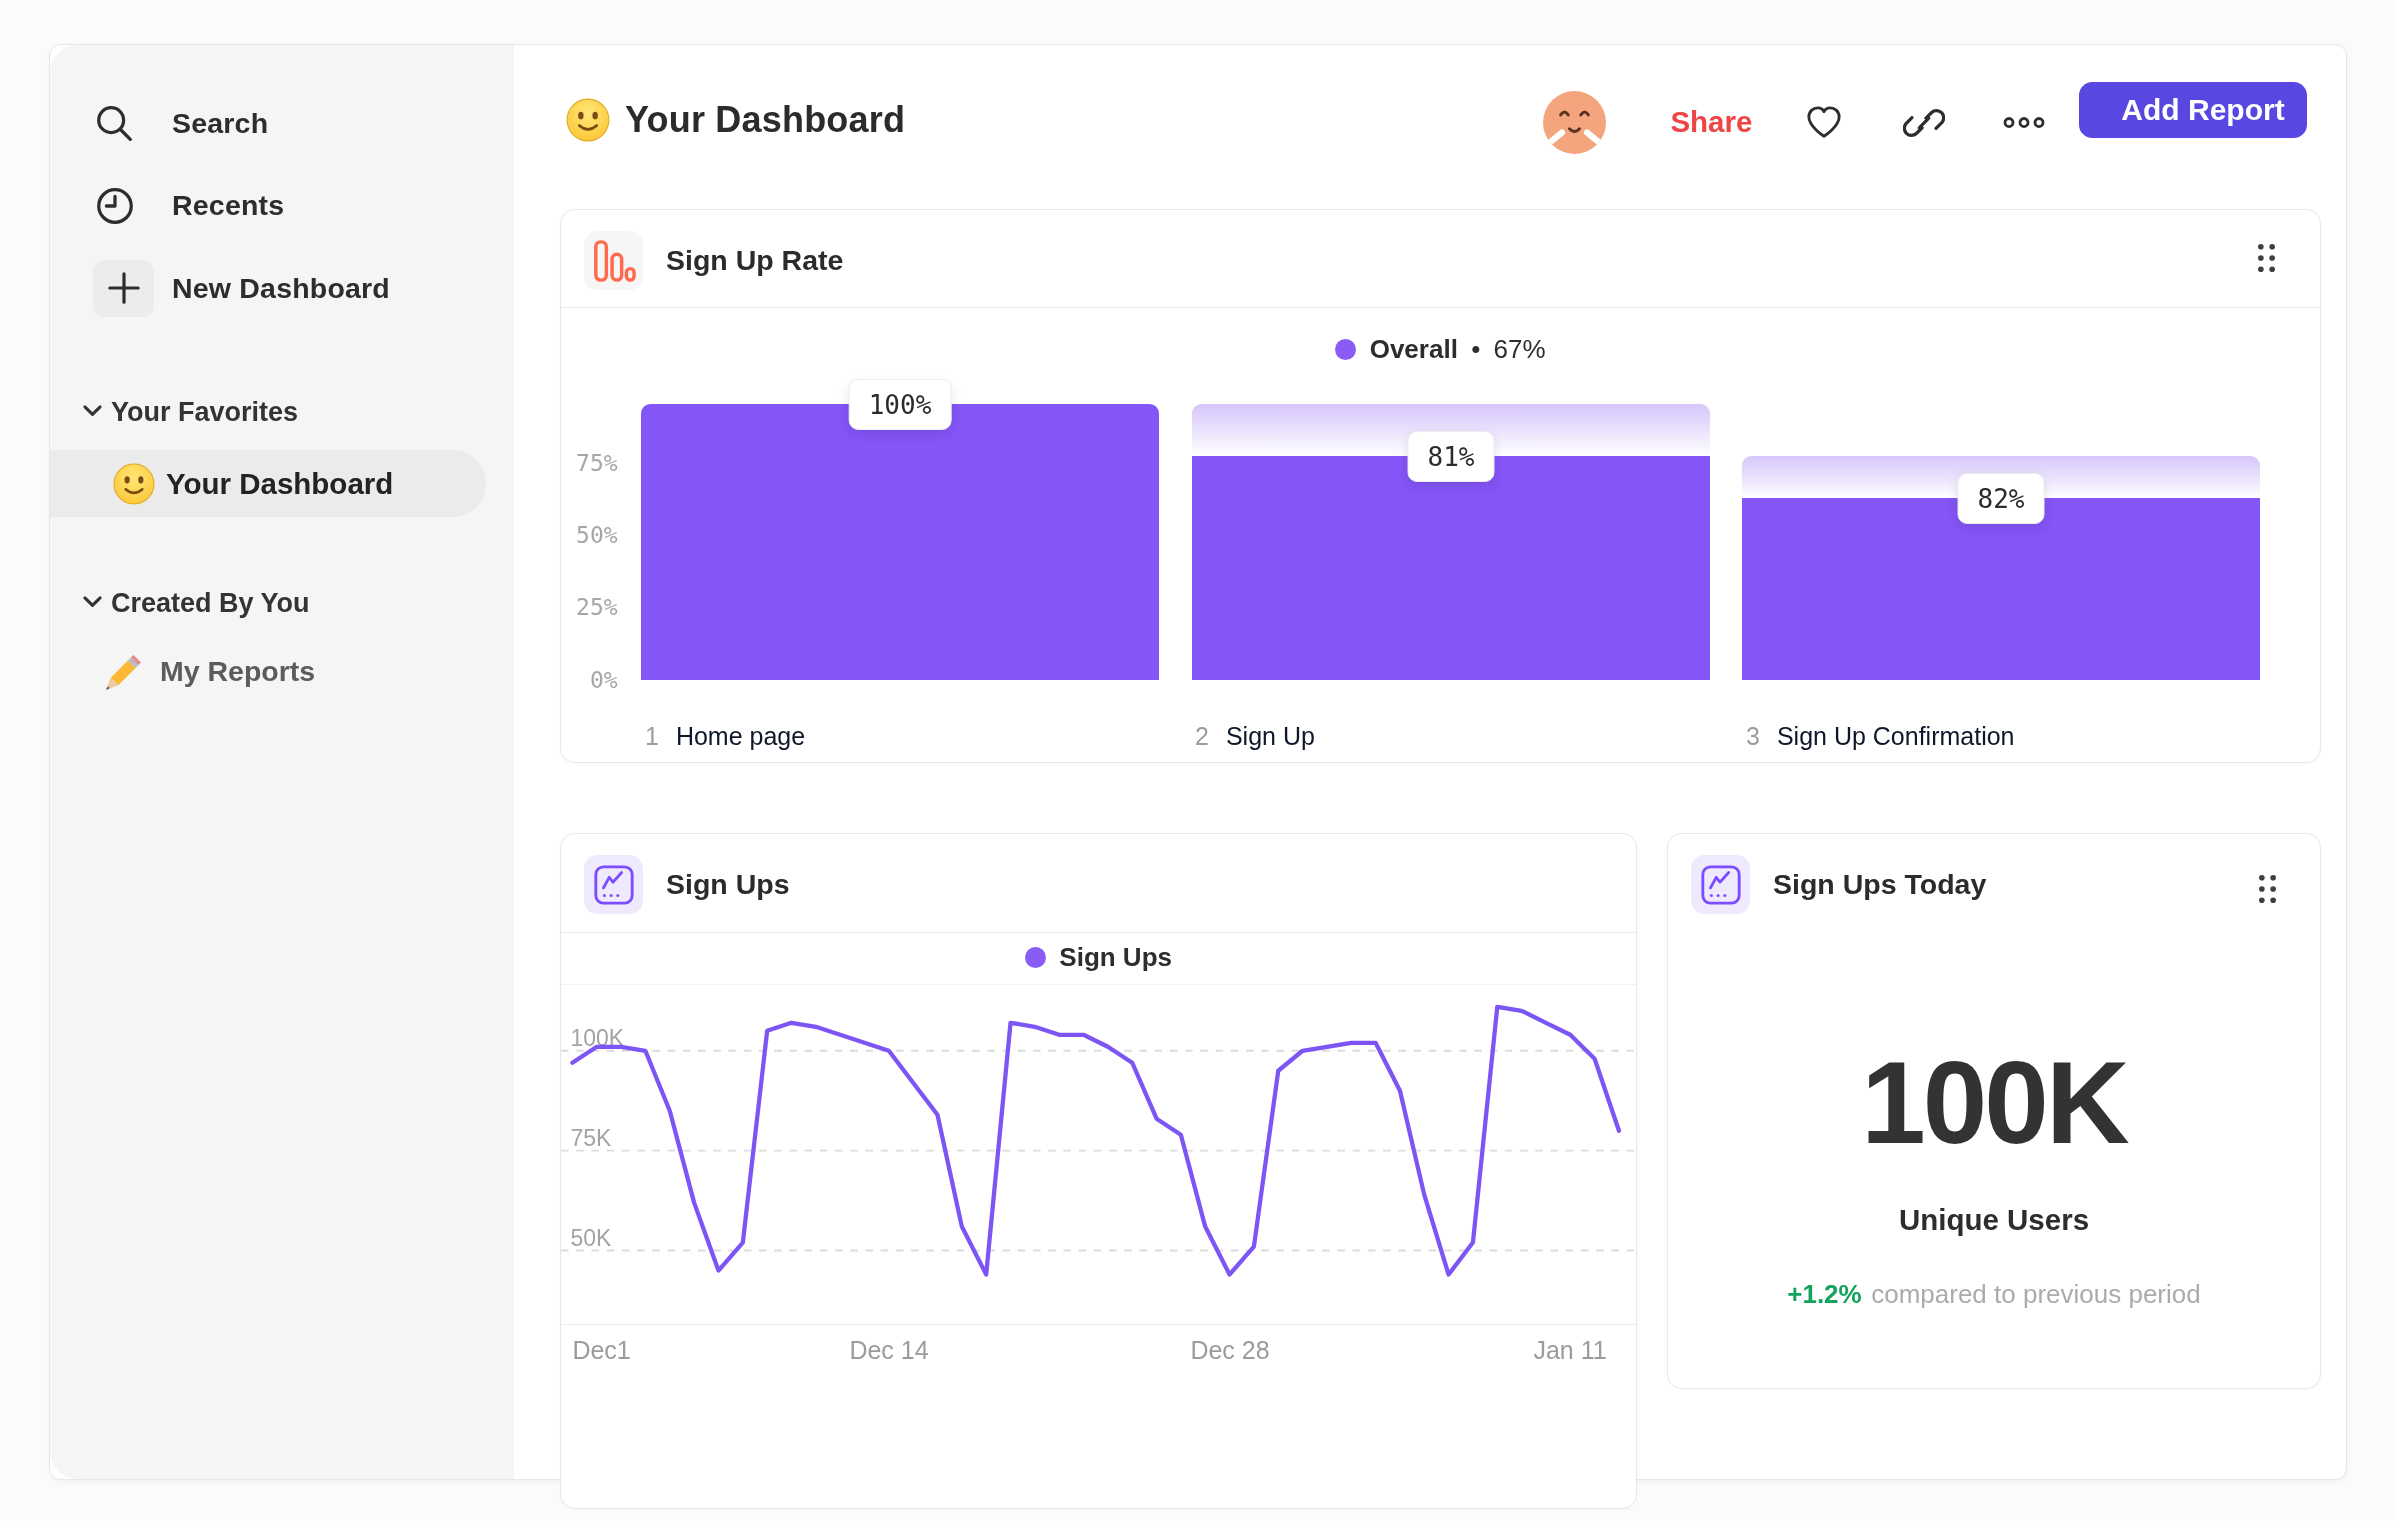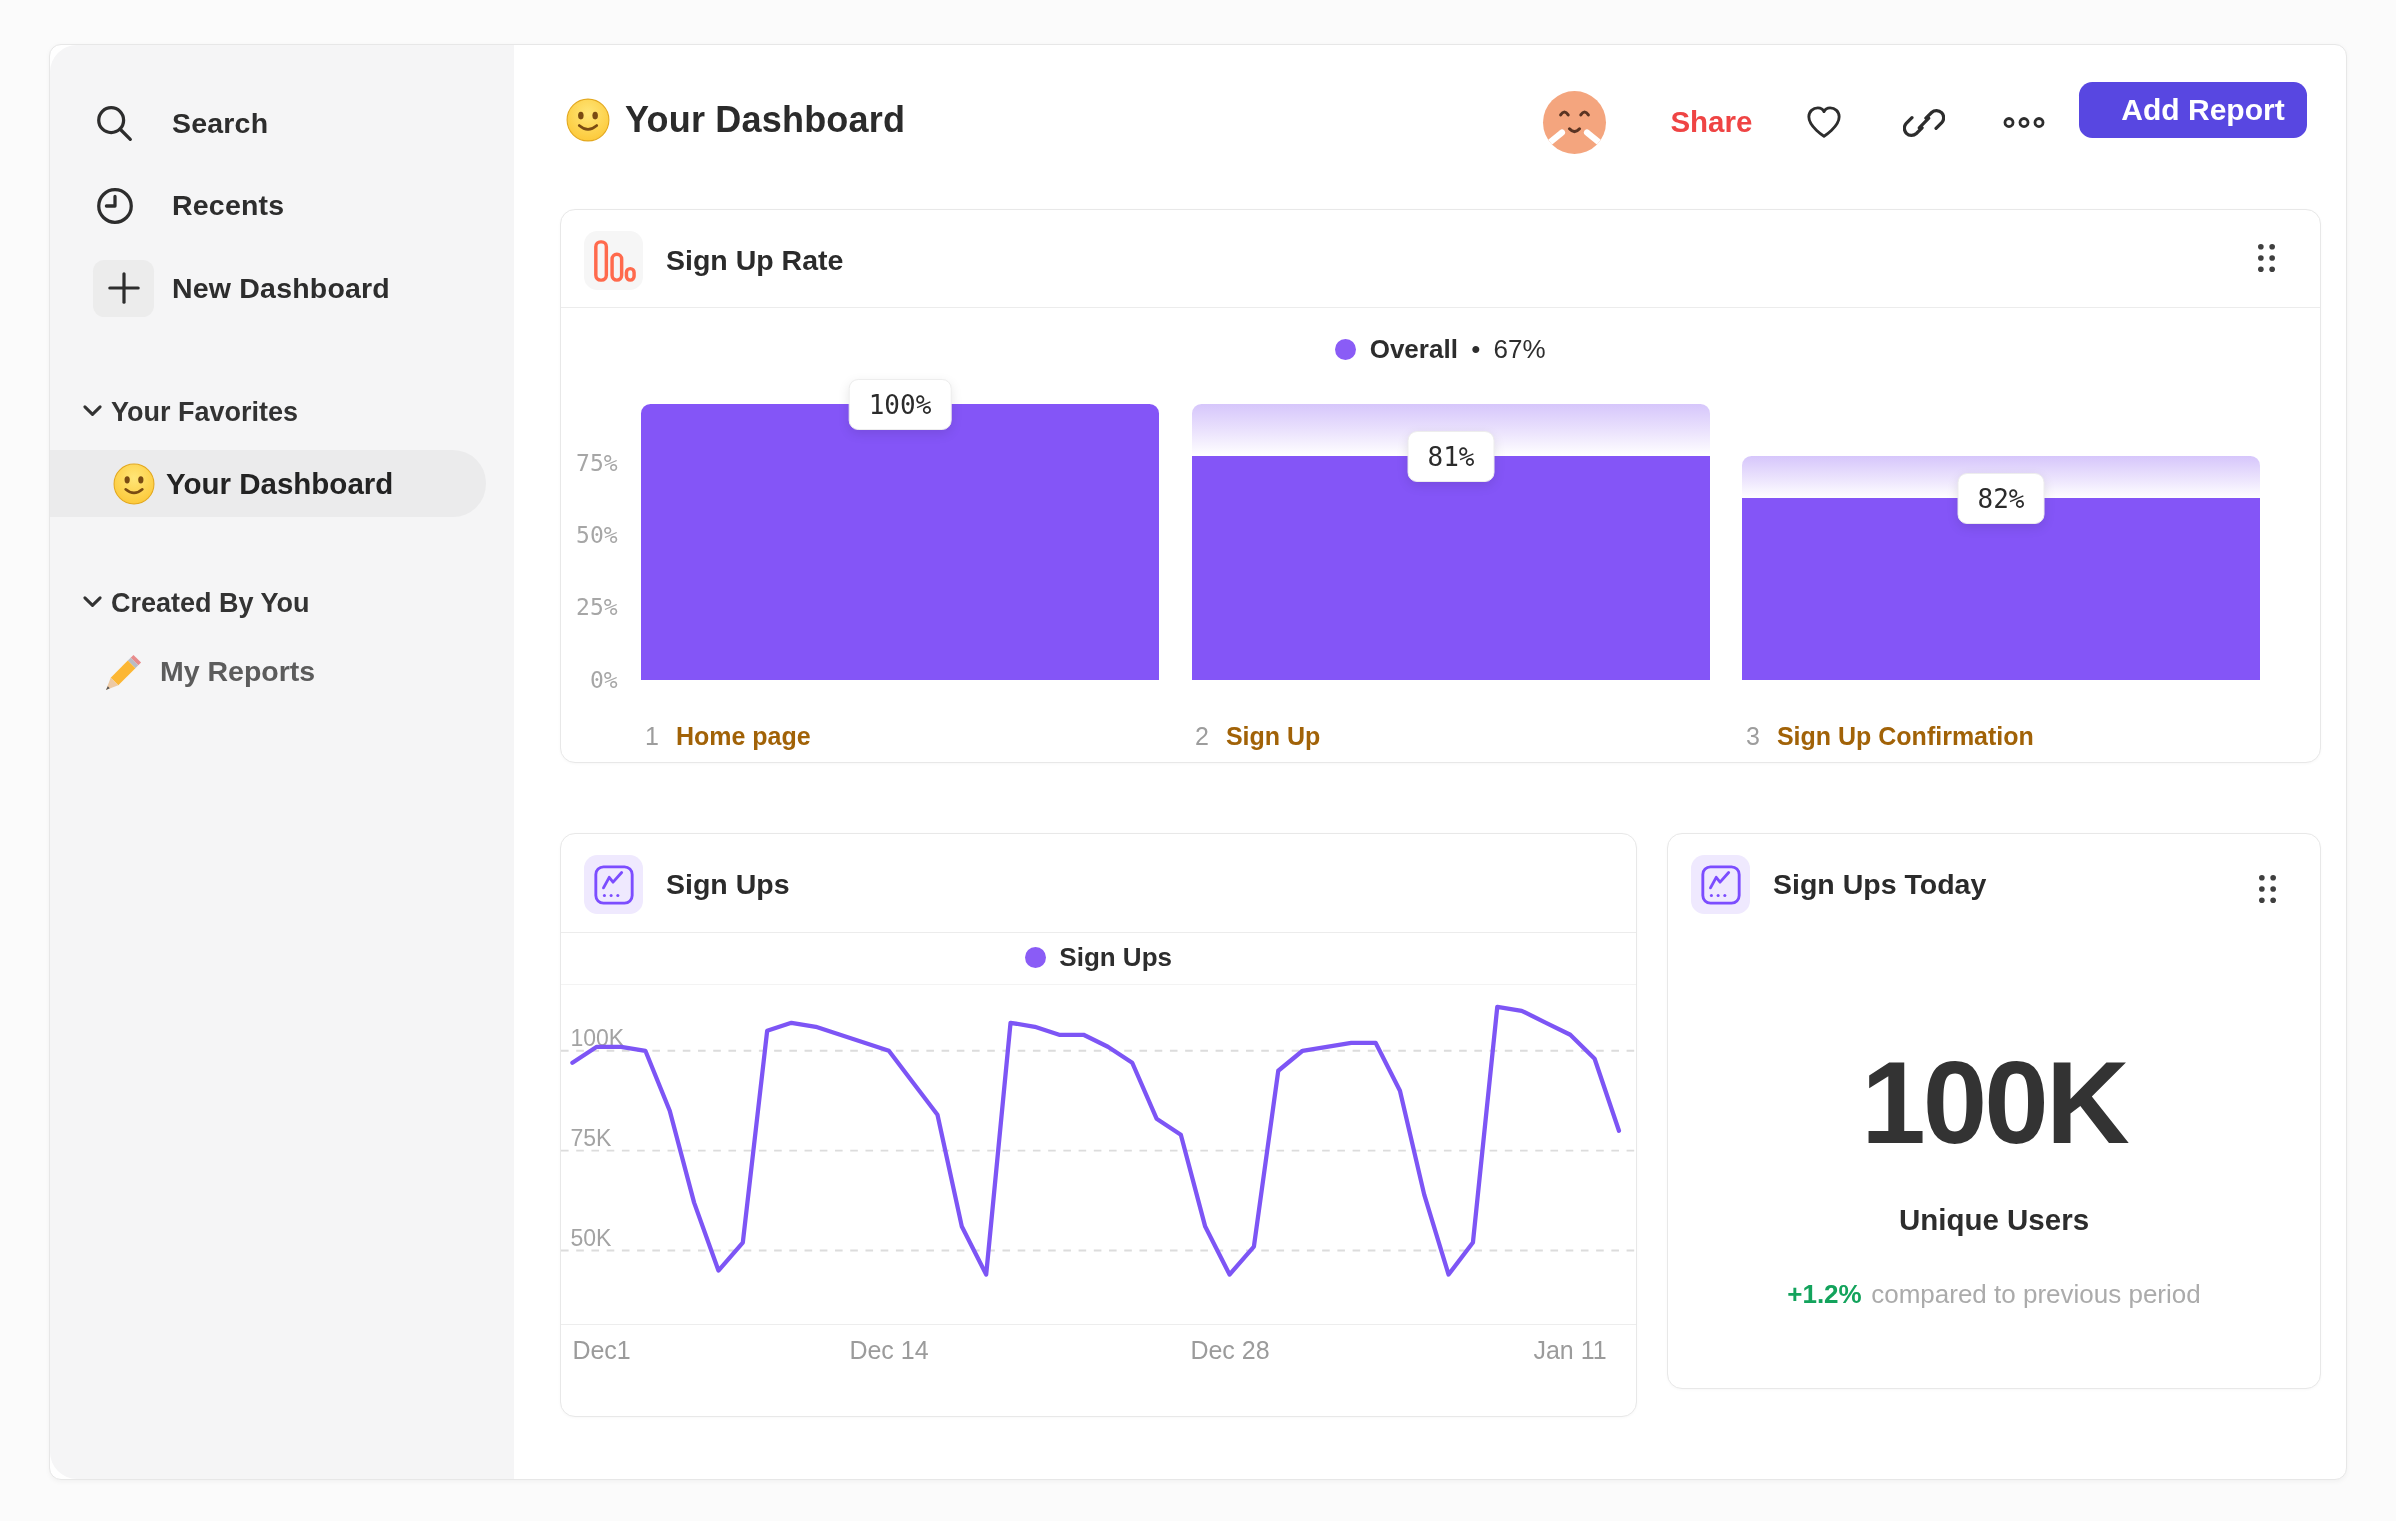--- a/index.html
+++ b/index.html
@@ -81,24 +81,24 @@
   .funnel-bar { position:absolute; bottom:0; width:518px; height:100%; cursor:pointer; }
   .bar-solid { position:absolute; bottom:0; left:0; right:0; background:#8455f7; border-radius:9.5px 9.5px 0 0; }
   .bar-fade { position:absolute; left:0; right:0; border-radius:9.5px 9.5px 0 0;
               background:linear-gradient(180deg,#d6c6fb 0%,#ece4fd 55%,#ffffff 100%); }
   .bar-tooltip { position:absolute; left:50%; transform:translateX(-50%);
                  background:#fff; border:1px solid #ededed; border-radius:9.5px;
                  box-shadow:0 3.8px 11.4px rgba(0,0,0,0.10); padding:9.5px 19px;
                  font-family:"DejaVu Sans Mono",monospace; font-size:26px; color:#2b2b2b; white-space:nowrap; }
   .f-cat { position:absolute; top:512px; display:flex; align-items:center; gap:17px; }
   .f-cat .num { font-size:25px; color:#9d9d9d; }
-  .f-cat .name { font-size:25px; font-weight:700; color:#a16207; }
-
-  
-  #line-card { left:510px; top:788px; width:1077px; height:584px; }
+  .f-cat .name { font-size:25px; font-weight:400; color:#0f172a; }
+
+  
+  #line-card { left:510px; top:788px; width:1077px; height:676px; }
   #line-card .legend-row { top:108px; }
   .l-ytick { position:absolute; left:9.5px; width:76px; height:28.5px; font-size:23px; color:#a3a3a3; line-height:28.5px; }
   .l-xtick { position:absolute; top:502px; font-size:25px; color:#9b9b9b; white-space:nowrap; }
   #line-svg { position:absolute; left:0; top:150px; width:1077px; height:340px; }
 
   
   #metric-card { left:1617px; top:788px; width:654px; height:556px; }
   .metric-value { position:absolute; left:0; right:0; top:202px; text-align:center;
                   font-size:116px; font-weight:700; letter-spacing:-2.9px; color:#333; }
   .metric-label { position:absolute; left:0; right:0; top:369px; text-align:center;

